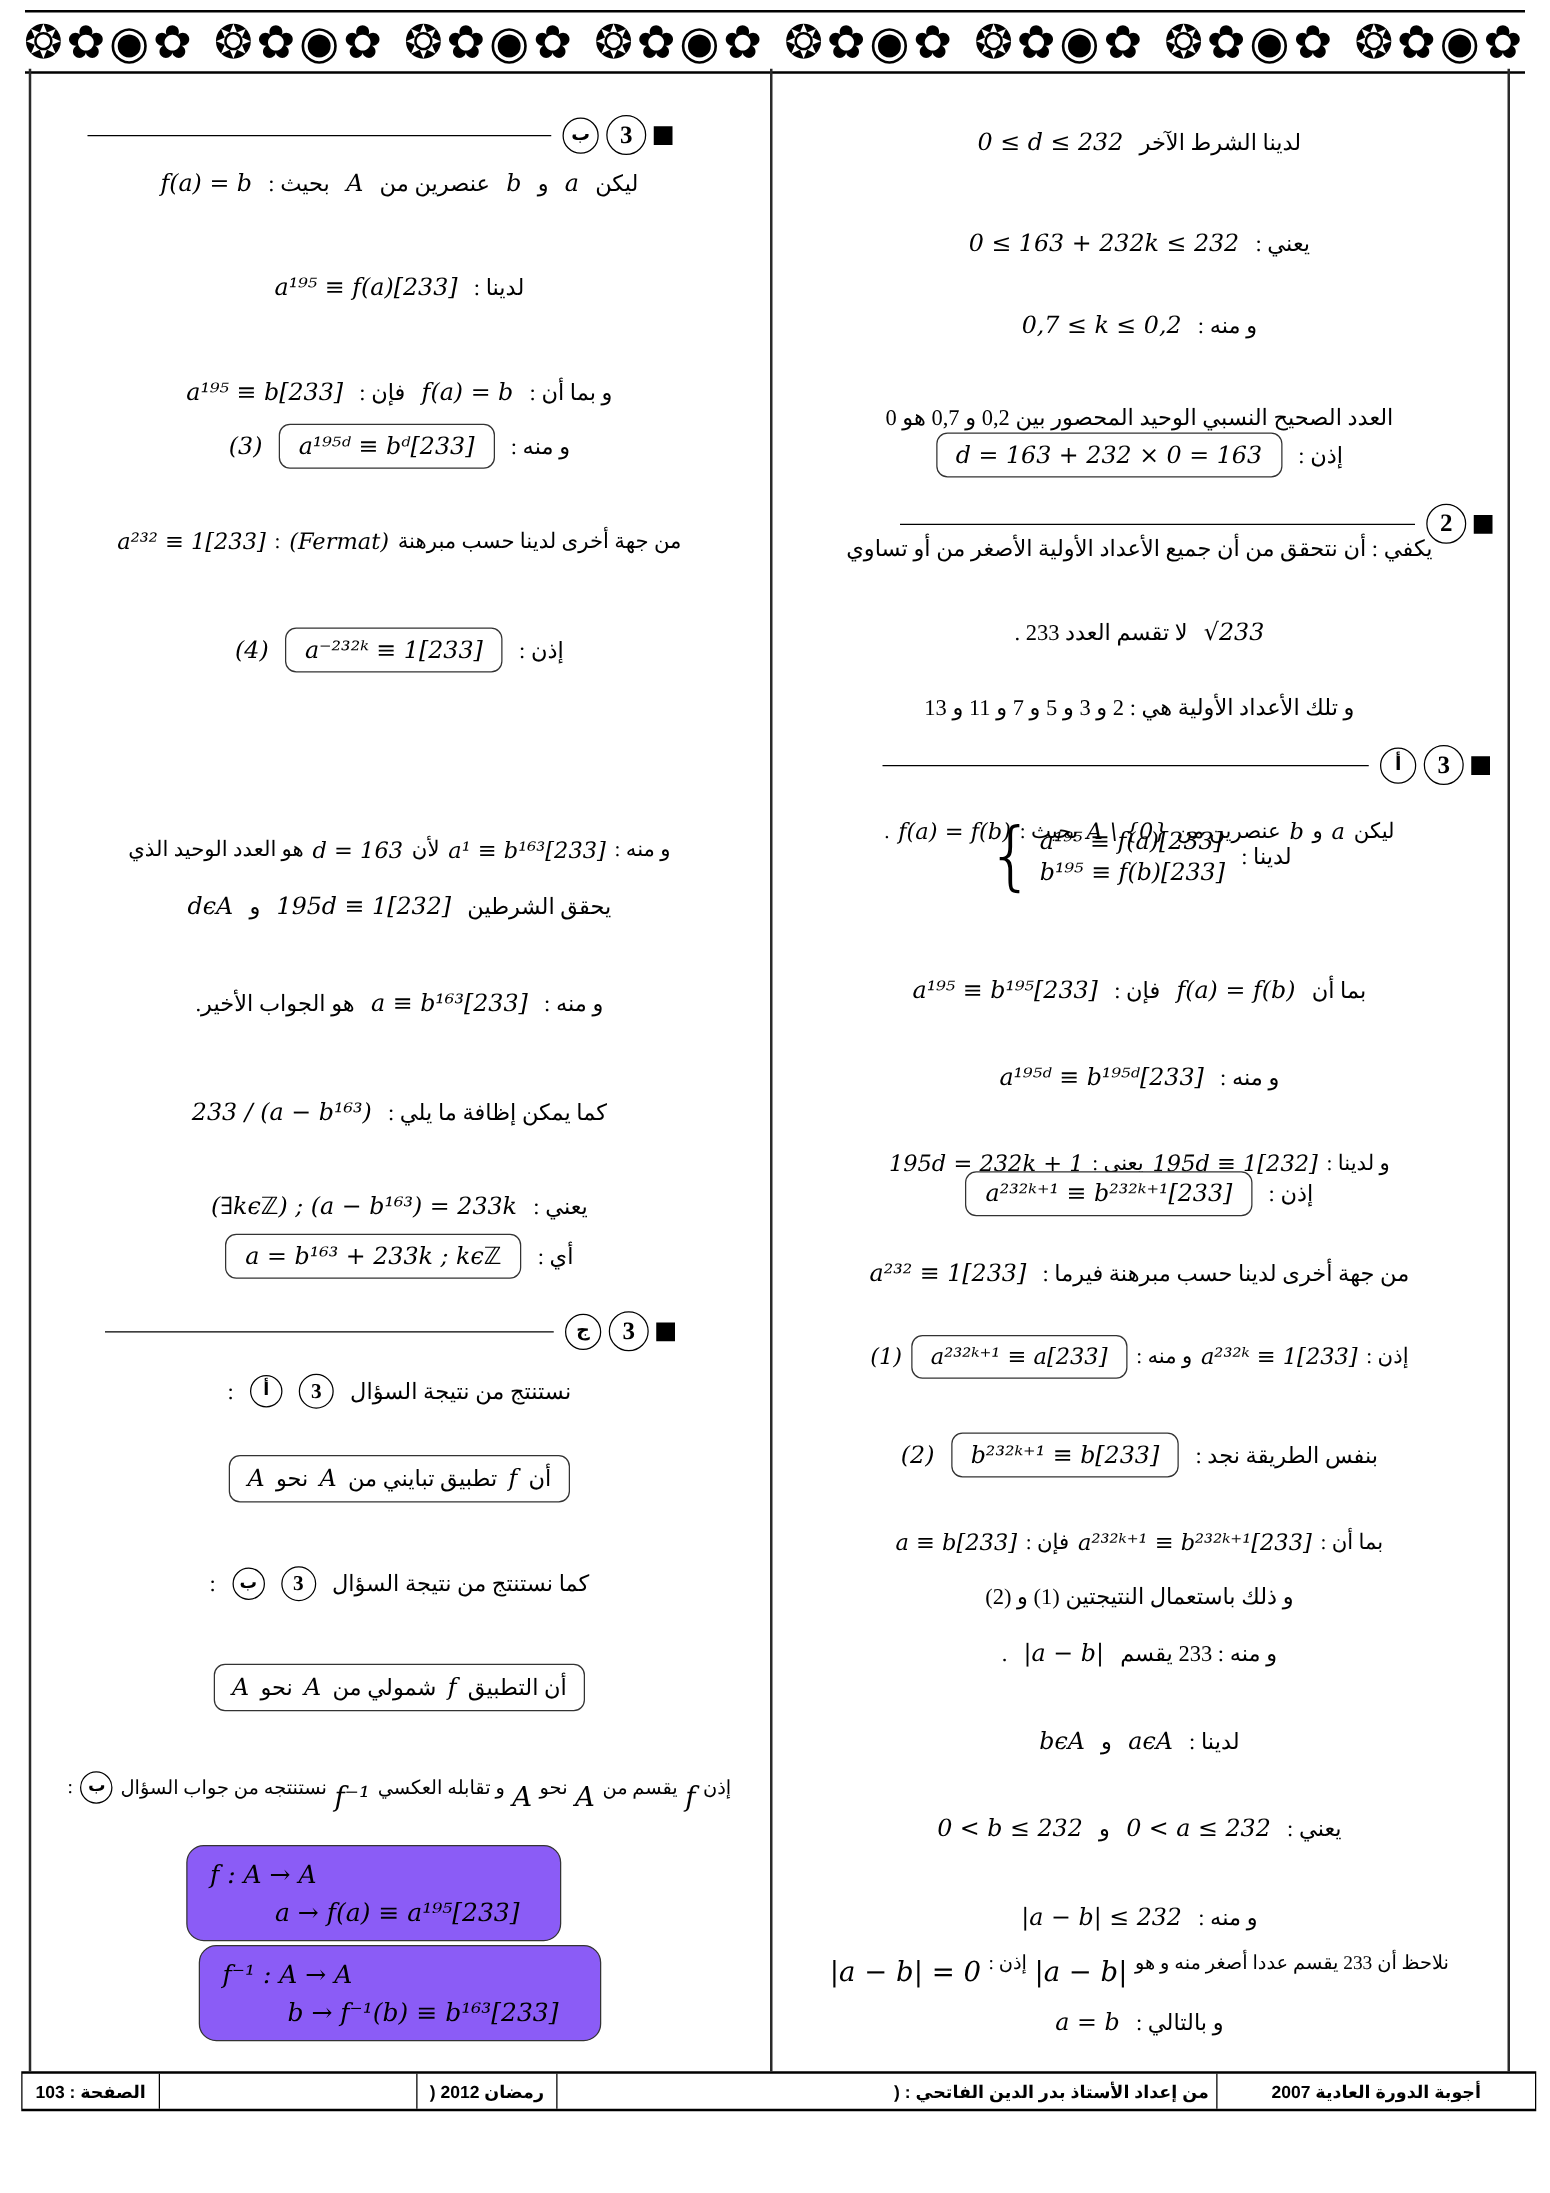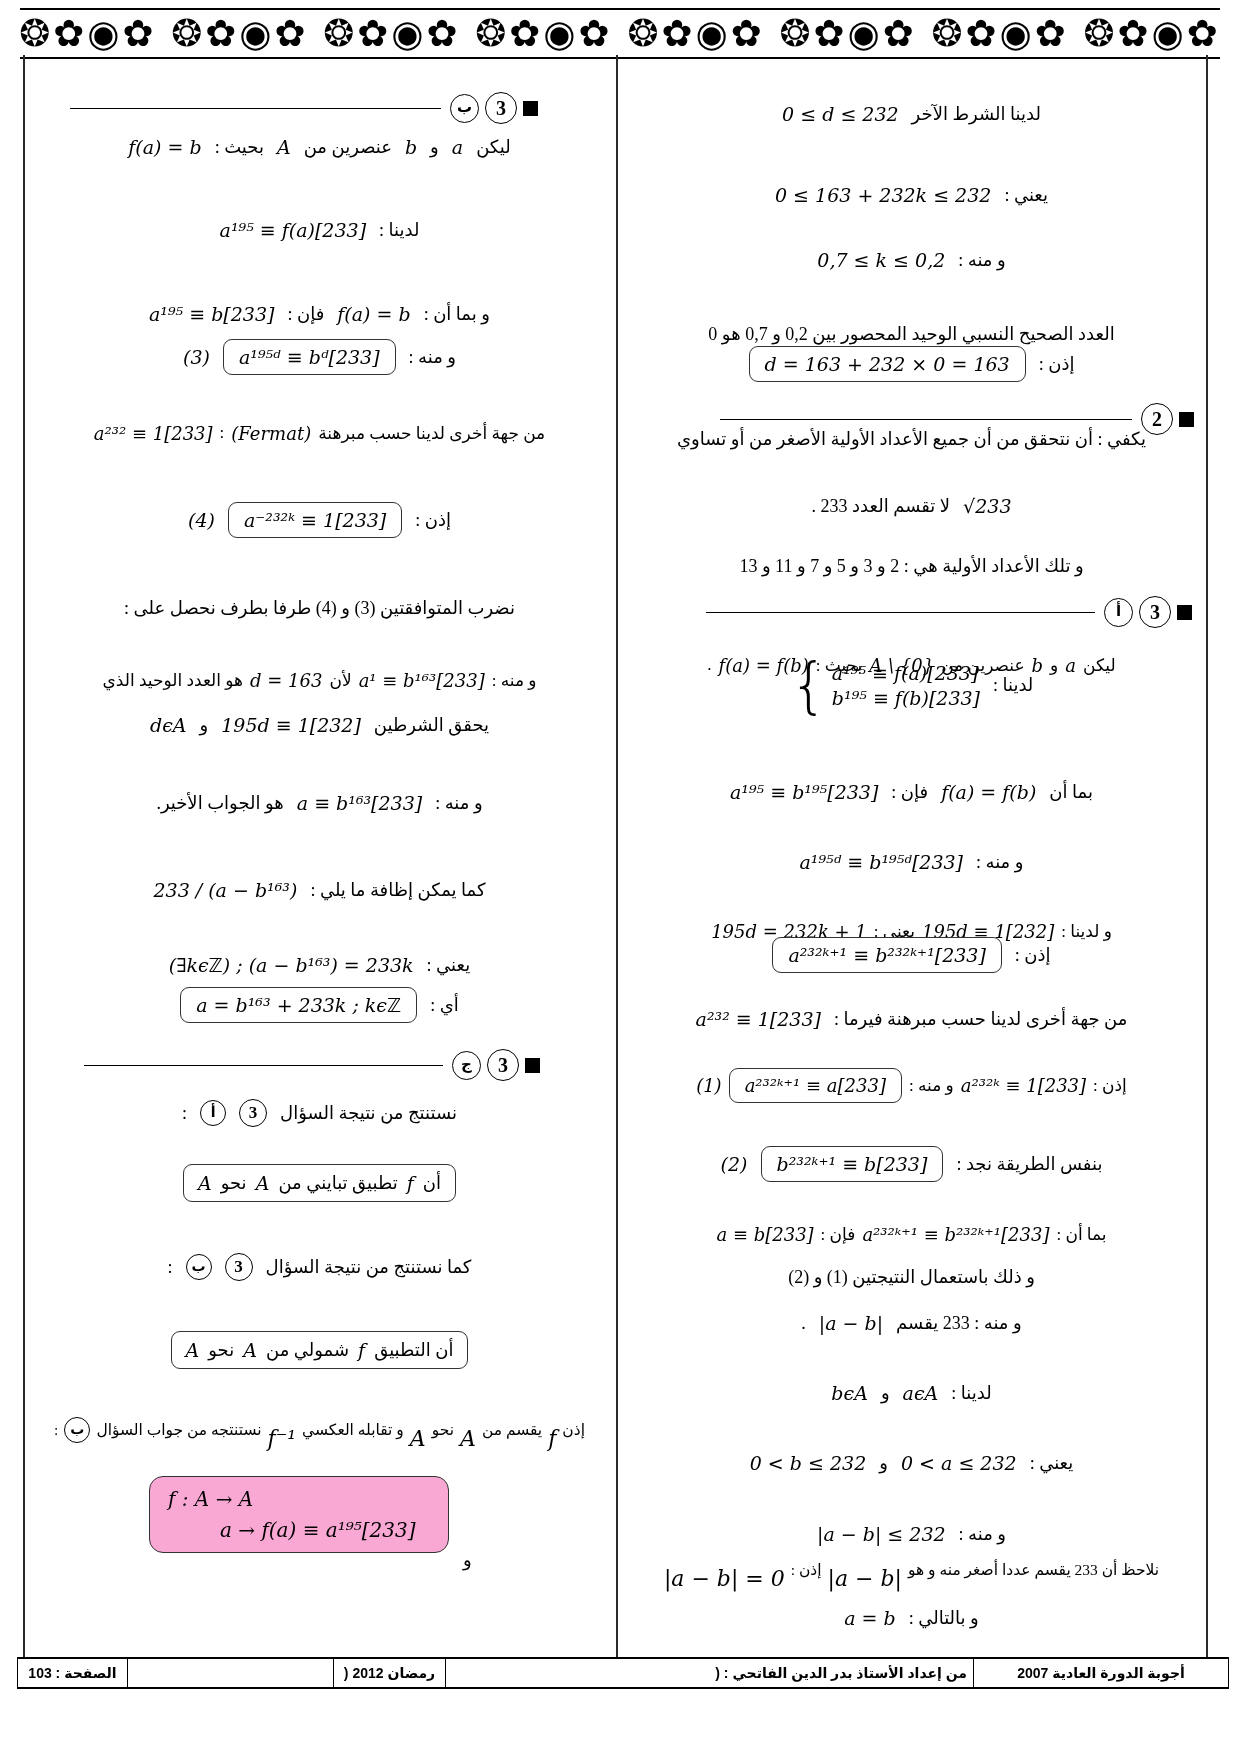--- a/index.html
+++ b/index.html
@@ -42,21 +42,21 @@
   .divider .cnum{width:32px;height:32px;font-size:20px;}
   .divider .clet{width:29px;height:29px;font-size:15px;}
   .square{width:15px;height:15px;background:#000;display:inline-block;}
   .rule{flex:1;border-top:1.8px solid #000;height:0;margin:0 3px;}
   
   .sys{display:inline-flex;align-items:center;direction:ltr;}
   .brace{font-family:"DejaVu Sans",sans-serif;font-size:60px;font-weight:200;
          line-height:0.9;margin-right:4px;}
   .syslines{display:inline-flex;flex-direction:column;gap:3px;}
   
-  .fnbox{position:absolute;border:1.5px solid #333;border-radius:14px;background:#f9a8d4;
+  .fnbox{position:absolute;border:1.5px solid #333;border-radius:14px;background:#8b5cf6;
     padding:10px 18px;display:flex;flex-direction:column;gap:7px;direction:ltr;
     box-sizing:border-box;}
   .fnbox .m{font-size:20px;}
   .fnbox .m2{padding-left:52px;}
   
   .footer{position:absolute;top:1657px;left:17px;width:1212px;height:32px;
     border-top:2.5px solid #000;border-bottom:2.5px solid #000;
     border-left:1.8px solid #000;border-right:1.8px solid #000;
     display:flex;direction:ltr;box-sizing:border-box;background:#fff;
     font-family:"Liberation Sans","DejaVu Sans",sans-serif;font-weight:bold;font-size:14px;}
@@ -254,23 +254,20 @@
       <span class="ar">من جهة أخرى لدينا حسب مبرهنة</span>
       <span class="m" dir="ltr">(Fermat)</span>
       <span class="ar">:</span>
       <span class="m" dir="ltr">a²³² ≡ 1[233]</span>
     </div>
     <div class="line" style="top: 446px;">
       <span class="ar">إذن :</span>
       <span class="m box" dir="ltr">a⁻²³²ᵏ ≡ 1[233]</span>
       <span class="m" dir="ltr">(4)</span>
     </div>
-    <div class="line" style="top: 534px;">
-      <span class="ar">نضرب المتوافقتين (3) و (4) طرفا بطرف نحصل على :</span>
-    </div>
     <div class="line tight" style="top: 606px;">
       <span class="ar">و منه :</span>
       <span class="m" dir="ltr">a¹ ≡ b¹⁶³[233]</span>
       <span class="ar">لأن</span>
       <span class="m" dir="ltr">d = 163</span>
       <span class="ar">هو العدد الوحيد الذي</span>
     </div>
     <div class="line" style="top: 651px;">
       <span class="ar">يحقق الشرطين</span>
       <span class="m" dir="ltr">195d ≡ 1[232]</span>
@@ -345,20 +342,24 @@
       <span class="clet">ب</span>
       <span class="ar">:</span>
     </div>
     <div class="fnbox" style="top: 1420px; left: 126px; width: 300px;">
       <div class="m" dir="ltr">f : A → A</div>
       <div class="m m2" dir="ltr">a → f(a) ≡ a¹⁹⁵[233]</div>
     </div>
     <div class="line" style="top: 1486px; left: 440px; right: auto;">
       <span class="ar">و</span>
     </div>
+    <div class="fnbox" style="top: 1500px; left: 136px; width: 322px;">
+      <div class="m" dir="ltr">f⁻¹ : A → A</div>
+      <div class="m m2" dir="ltr">b → f⁻¹(b) ≡ b¹⁶³[233]</div>
+    </div>
   </div>
 
 <div class="footer">
   <div class="fcell f-page">الصفحة : 103</div>
   <div class="fcell f-sp1"></div>
   <div class="fcell f-date" dir="ltr">)  رمضان 2012</div>
   <div class="fcell f-prep">من إعداد الأستاذ بدر الدين الفاتحي : ‎(</div>
   <div class="fcell f-title">أجوبة الدورة العادية 2007</div>
 </div>
 

